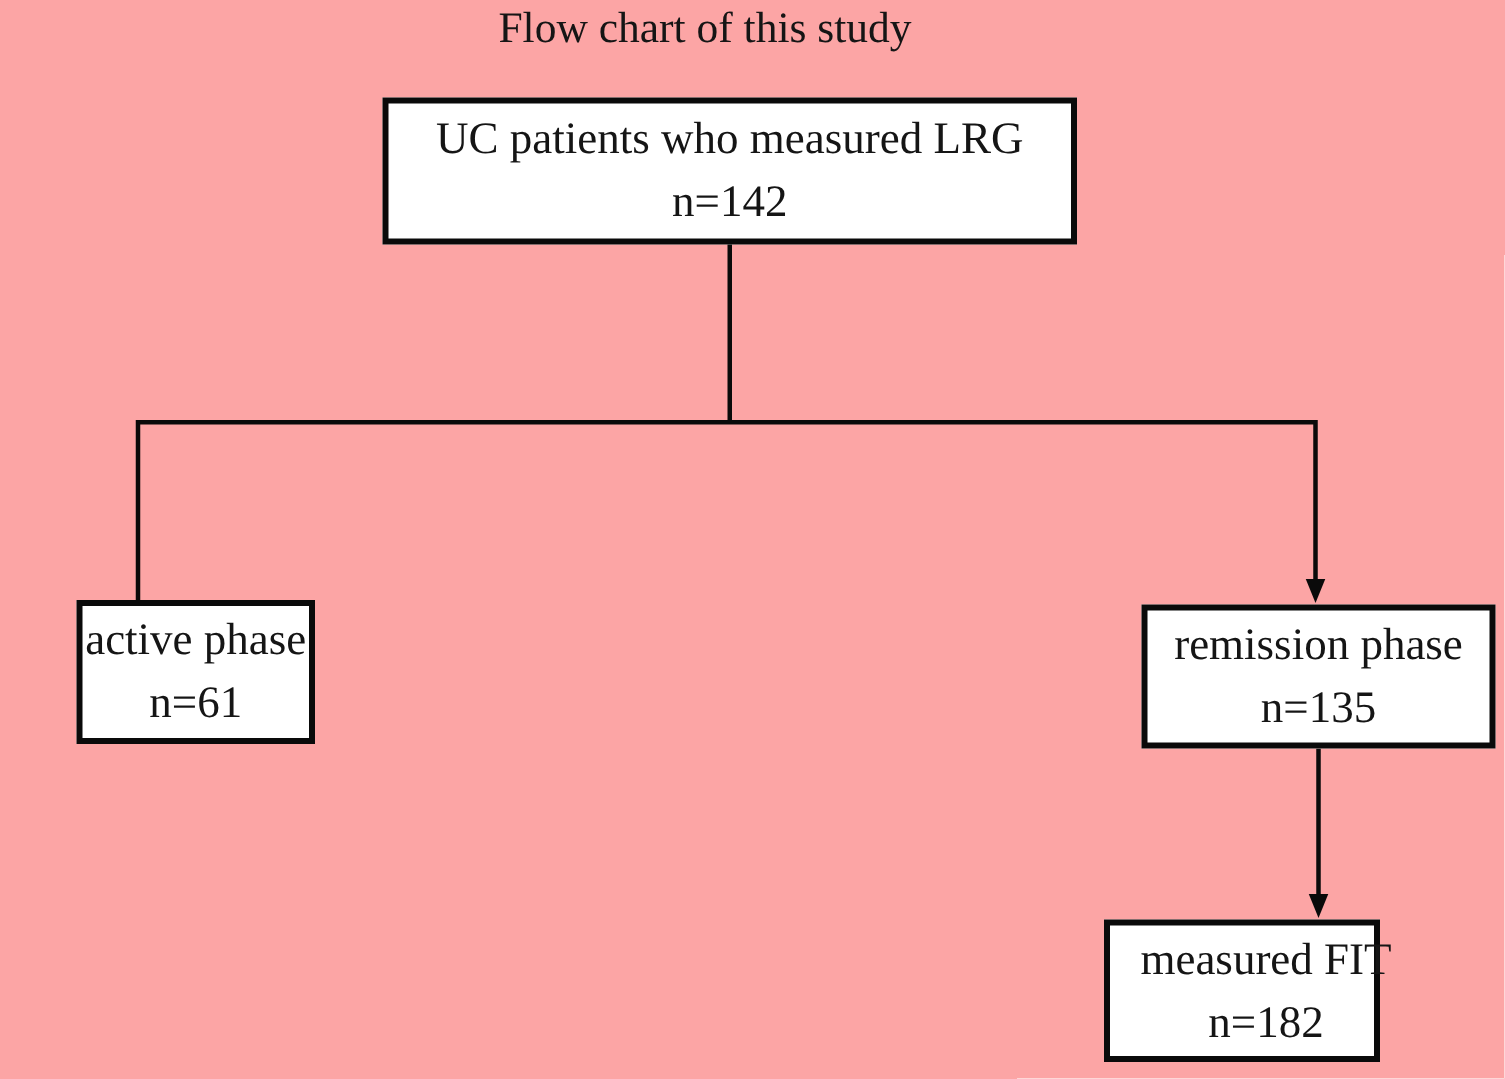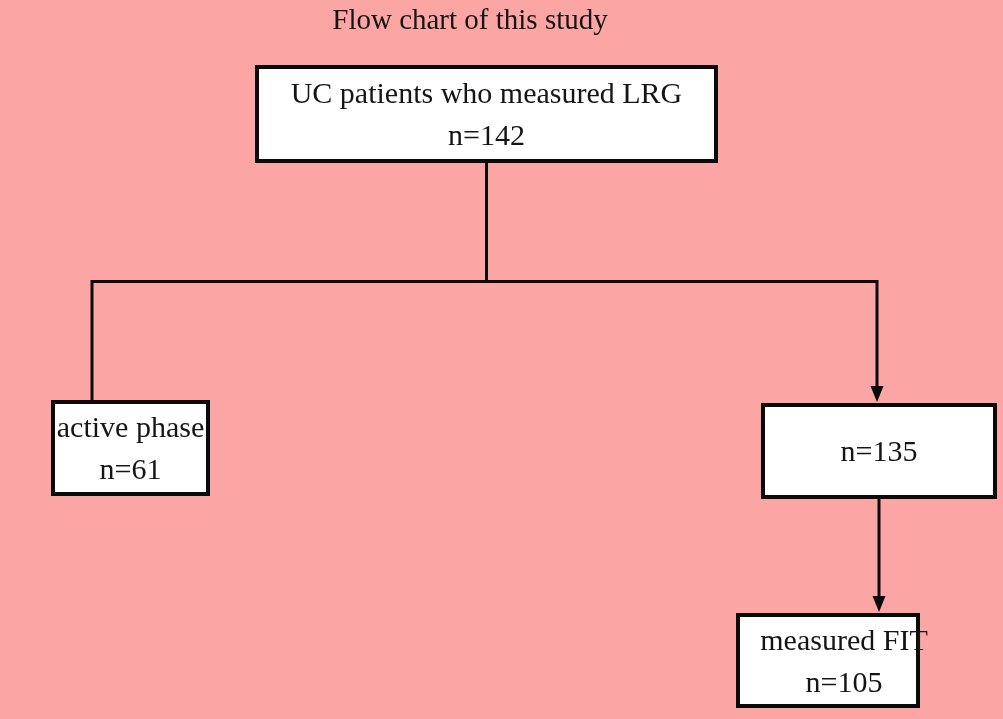--- a/index.html
+++ b/index.html
@@ -78,21 +78,22 @@
     <div>UC patients who measured LRG</div>
     <div>n=142</div>
   </div>
 
   <div class="node node-active">
     <div>active phase</div>
     <div>n=61</div>
   </div>
 
   <div class="node node-remission">
+    <div>remission phase</div>
     <div>n=135</div>
   </div>
 
   <div class="node node-fit">
     <div>measured FIT</div>
-    <div>n=105</div>
+    <div>n=182</div>
   </div>
 
 </div>
 
 </body></html>

